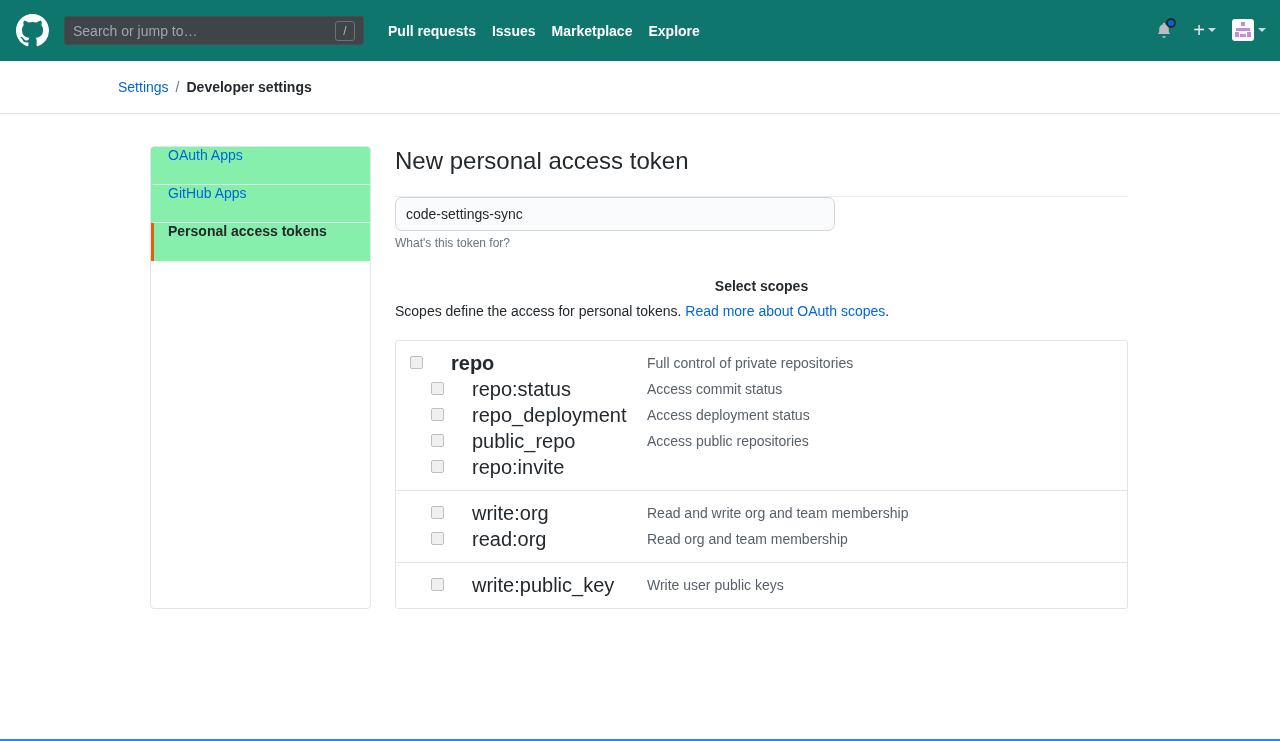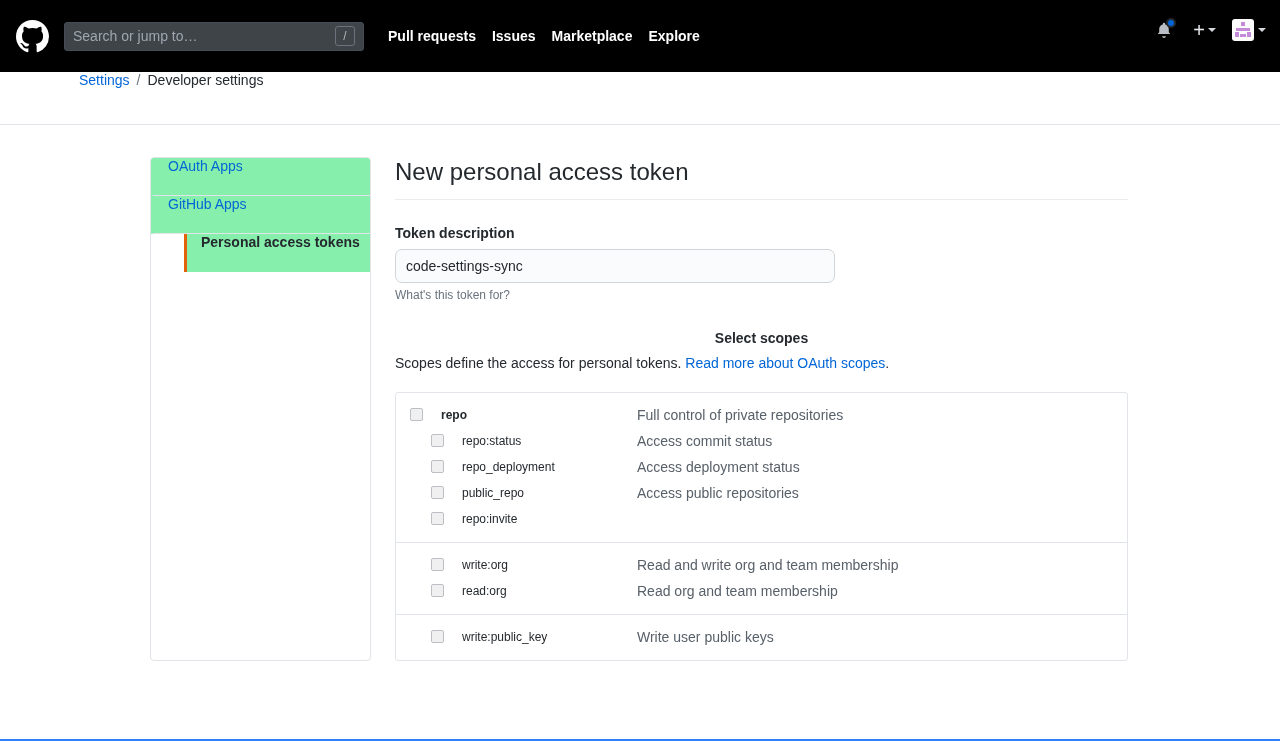--- a/index.html
+++ b/index.html
@@ -7,22 +7,22 @@
     margin: 0; padding: 0;
     width: 1280px; height: 741px;
     overflow: hidden;
     background: #ffffff;
     font-family: "Liberation Sans", sans-serif;
     -webkit-font-smoothing: antialiased;
   }
 
   
   .header {
-    height: 72px;
-    background: #000000;
+    height: 61px;
+    background: #0f766e;
     display: flex;
     align-items: center;
     padding: 0 16px;
     position: relative;
   }
   .gh-logo { width: 33px; height: 33px; flex: none; margin-right: 15px; }
   .gh-logo svg { display: block; width: 33px; height: 33px; }
 
   .search-wrap {
     width: 300px; height: 29px;
@@ -98,27 +98,28 @@
   .av3 { left: 3px;  top: 13px; width: 4px;  height: 5px; }
   .av4 { left: 15px; top: 13px; width: 4px;  height: 5px; }
   .av5 { left: 8px;  top: 15px; width: 6px;  height: 3px; }
 
   
   .subhead {
     height: 53px;
     background: #ffffff;
     border-bottom: 1px solid #e1e4e8;
     display: flex;
-    padding-left: 79px;
+    align-items: center;
+    padding-left: 118px;
   }
   .crumb-link {
     color: #0366d6; font-size: 14px; text-decoration: none; cursor: pointer;
   }
   .crumb-sep { color: #6a737d; font-size: 14px; margin: 0 7px; }
-  .crumb-current { color: #24292e; font-size: 14px; font-weight: 400; }
+  .crumb-current { color: #24292e; font-size: 14px; font-weight: 700; }
 
   
   .page {
     display: flex;
     padding: 32px 0 0 150px;
   }
 
   
   .sidebar {
     width: 221px; flex: none;
@@ -136,35 +137,34 @@
     border-bottom: 1px solid #e1e4e8;
     border-left: 3px solid transparent;
     cursor: pointer;
     background: #86efac;
   }
   .side-item:last-child { border-bottom: 0; }
   .side-item.selected {
     color: #24292e;
     font-weight: 600;
     border-left-color: #e36209;
-    margin-left: 33px;
   }
 
   
   .content {
     flex: none;
     width: 733px;
     margin-left: 24px;
   }
   .page-title {
     font-size: 24px;
     font-weight: 400;
     color: #24292e;
     margin: 0;
-    padding-bottom: 12px;
+    padding-bottom: 20px;
     border-bottom: 1px solid #eaecef;
     line-height: 1.25;
   }
   .intro {
     font-size: 14px;
     color: #24292e;
     line-height: 1.5;
     margin: 19px 0 0 0;
   }
   .link { color: #0366d6; text-decoration: none; cursor: pointer; }
@@ -214,22 +214,22 @@
     flex: none;
     width: 13px; height: 13px;
     margin-top: 2px;
     border: 1px solid #bcc0c4;
     border-radius: 2px;
     background: #f0f0f0;
     cursor: pointer;
   }
   .scope-name {
     width: 196px; flex: none;
-    margin-left: 18px;
-    font-size: 12px;
+    margin-left: 28px;
+    font-size: 20px;
     color: #24292e;
     line-height: 18px;
   }
   .scope-row.child .scope-name { width: 175px; }
   .scope-name.bold { font-weight: 600; }
   .scope-desc {
     flex: 1 1 auto;
     font-size: 14px;
     color: #586069;
     line-height: 18px;
@@ -315,21 +315,20 @@
     <div class="side-item selected">
       <span>Personal access tokens</span>
     </div>
   </div>
 
   <div class="content">
 
     <h1 class="page-title">New personal access token</h1>
 
 
-    <div class="field-label">Token description</div>
     <input class="text-input" type="text" value="code-settings-sync" style="">
     <div class="help-text">What's this token for?</div>
 
     <div class="section-title">Select scopes</div>
     <p class="section-sub">
       <span>Scopes define the access for personal tokens. </span><a class="link">Read more about OAuth scopes</a><span>.</span>
     </p>
 
     <div class="scopes">
 

